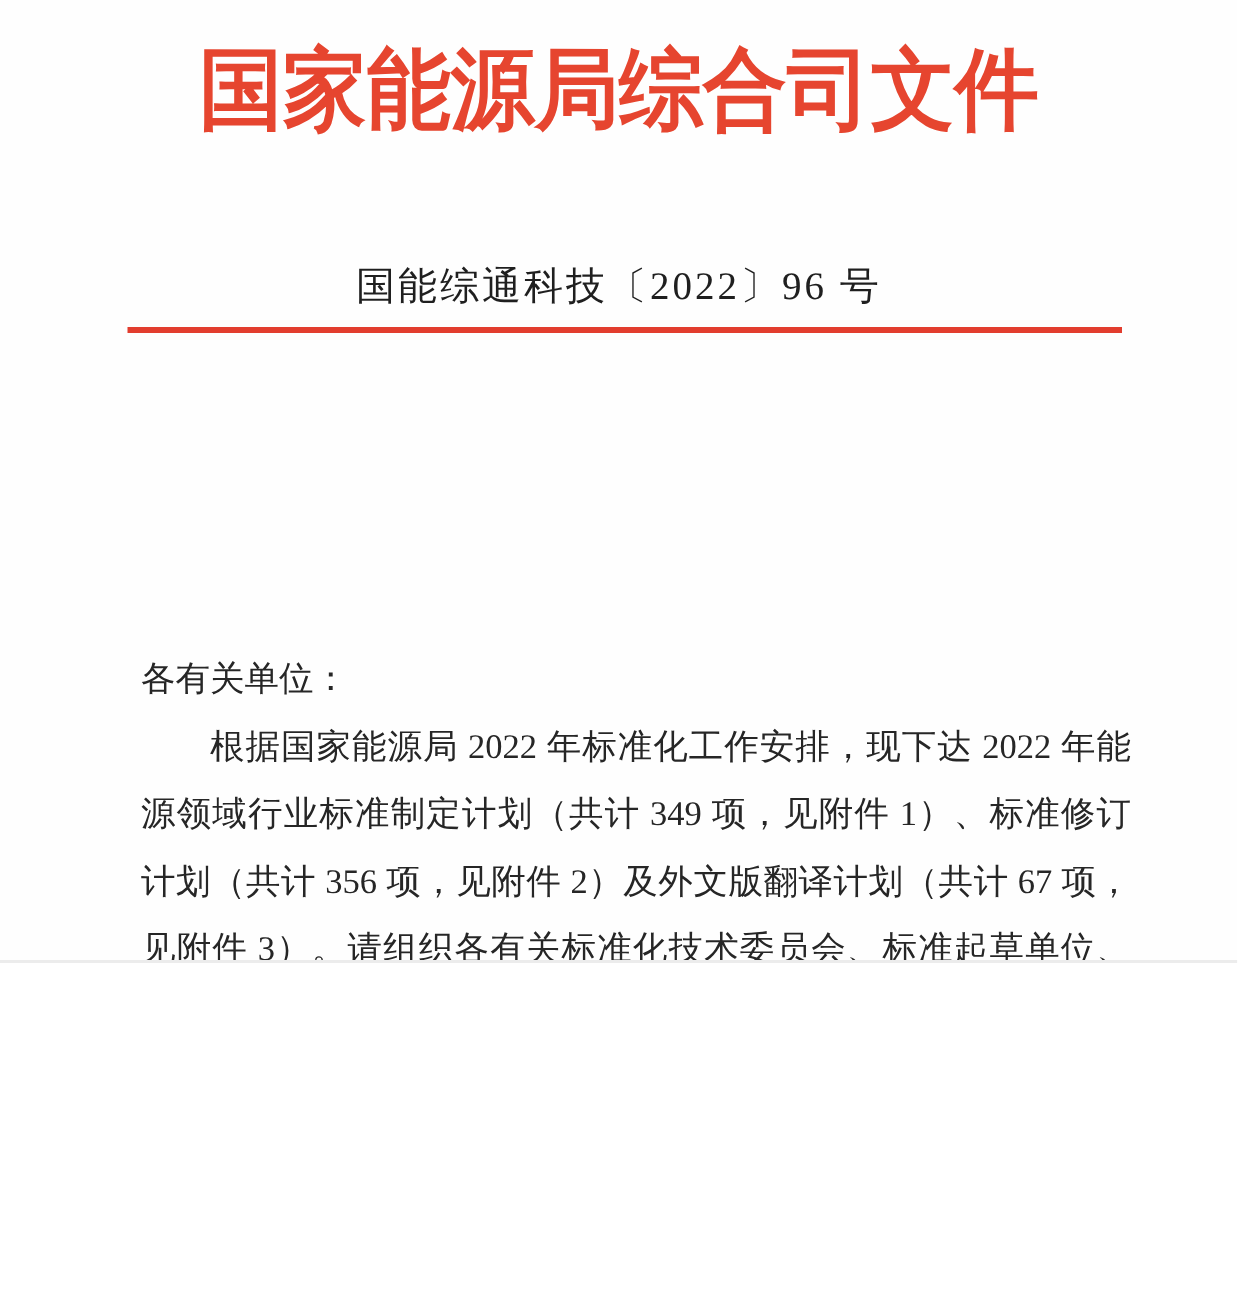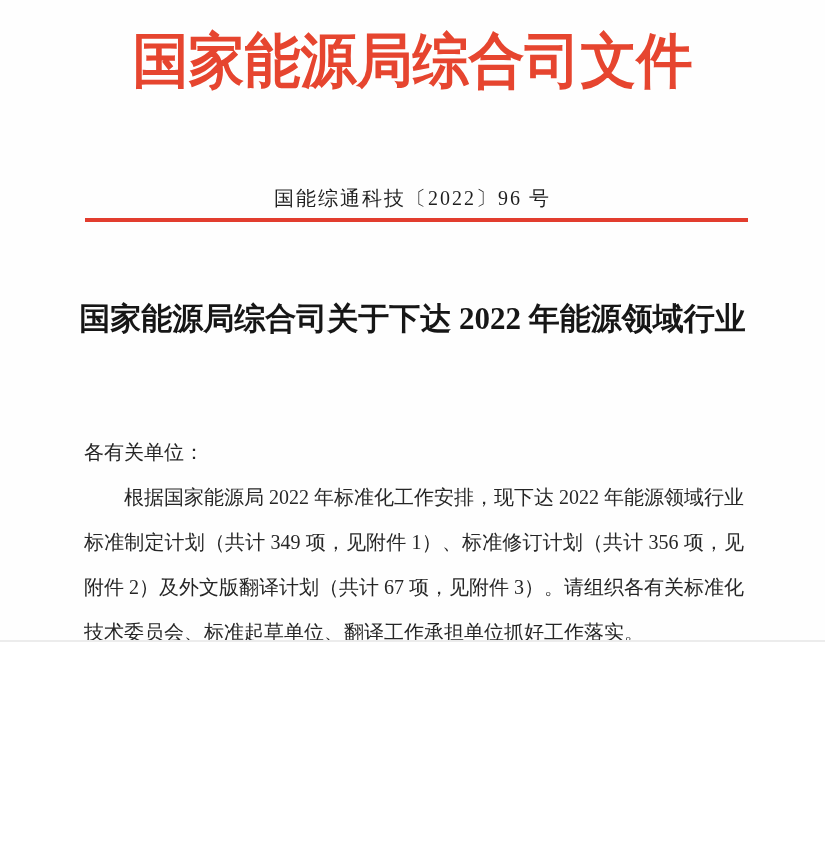--- a/index.html
+++ b/index.html
@@ -30,24 +30,23 @@
     line-height: 1.2;
     transform: scaleY(1.06);
     transform-origin: top center;
   }
   .doc-number {
     position: absolute;
     top: 173px;
     left: 0;
     right: 0;
     text-align: center;
-    font-size: 20px;
+    font-size: 26px;
     letter-spacing: 2px;
     color: #1f1f1f;
-    margin-top: 12px;
   }
   .red-divider {
     position: absolute;
     top: 218px;
     left: 85px;
     width: 663px;
     height: 4px;
     background: #e23d2e;
   }
   .notice-title {
@@ -58,23 +57,23 @@
     margin: 0;
     text-align: center;
     font-size: 31px;
     font-weight: 700;
     line-height: 53px;
     color: #161616;
   }
   .doc-body {
     position: absolute;
     top: 430px;
-    left: 84px;
+    left: 94px;
     width: 660px;
-    font-size: 20px;
+    font-size: 23px;
     line-height: 45px;
     text-align: justify;
     color: #262626;
   }
   .doc-body p {
     margin: 0;
   }
   .indent {
     text-indent: 2em;
   }
@@ -109,21 +108,21 @@
 
 <div class="page">
 
   <h1 class="header-title">国家能源局综合司文件</h1>
 
   <div class="doc-number">国能综通科技〔2022〕96 号</div>
 
   <div class="red-divider"></div>
 
   <h2 class="notice-title">
-    <span>国家能源局综合司关于下达 2022 年能源领域行业</span><br>
+    <br>
   </h2>
 
   <div class="doc-body">
     <p class="salutation">各有关单位：</p>
     <p class="indent">根据国家能源局 2022 年标准化工作安排，现下达 2022 年能源领域行业标准制定计划（共计 349 项，见附件 1）、标准修订计划（共计 356 项，见附件 2）及外文版翻译计划（共计 67 项，见附件 3）。请组织各有关标准化技术委员会、标准起草单位、翻译工作承担单位抓好工作落实。</p>
   </div>
 
   <div class="page-number">
     <span class="dash">—</span>
     <span class="num">1</span>

